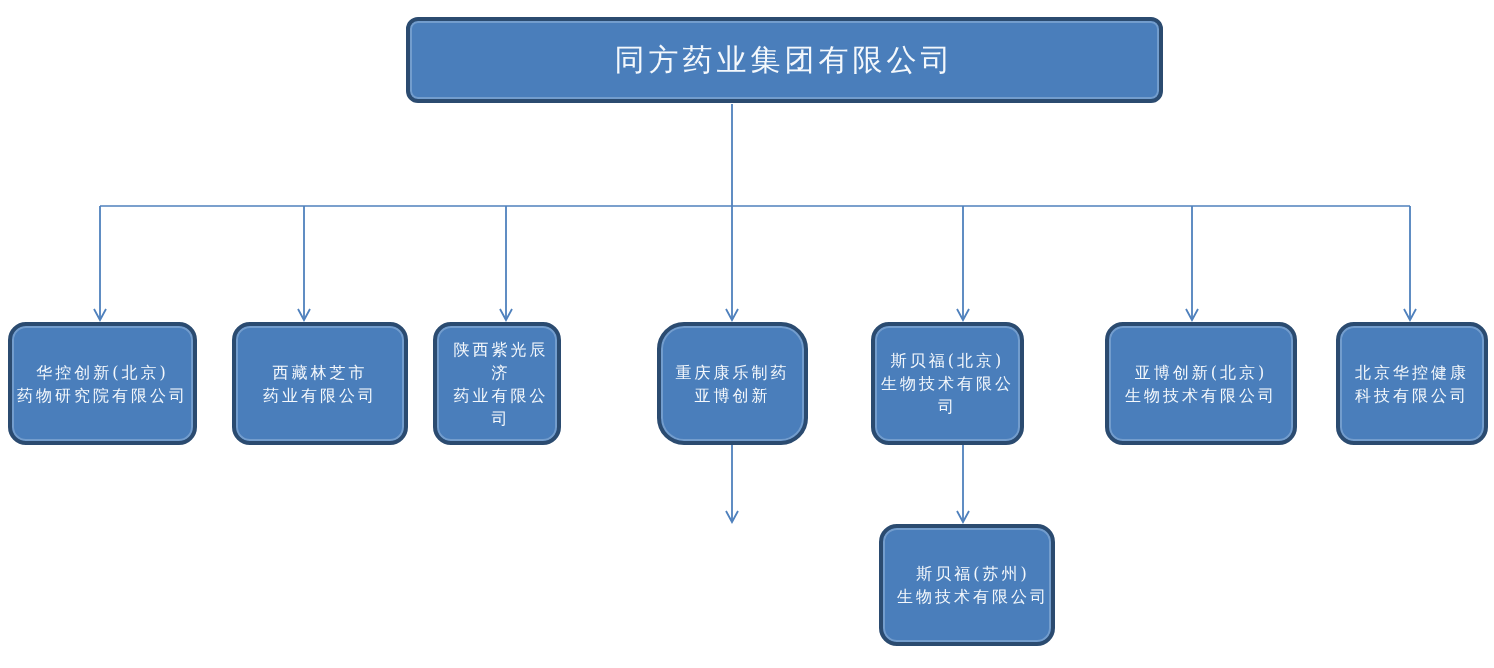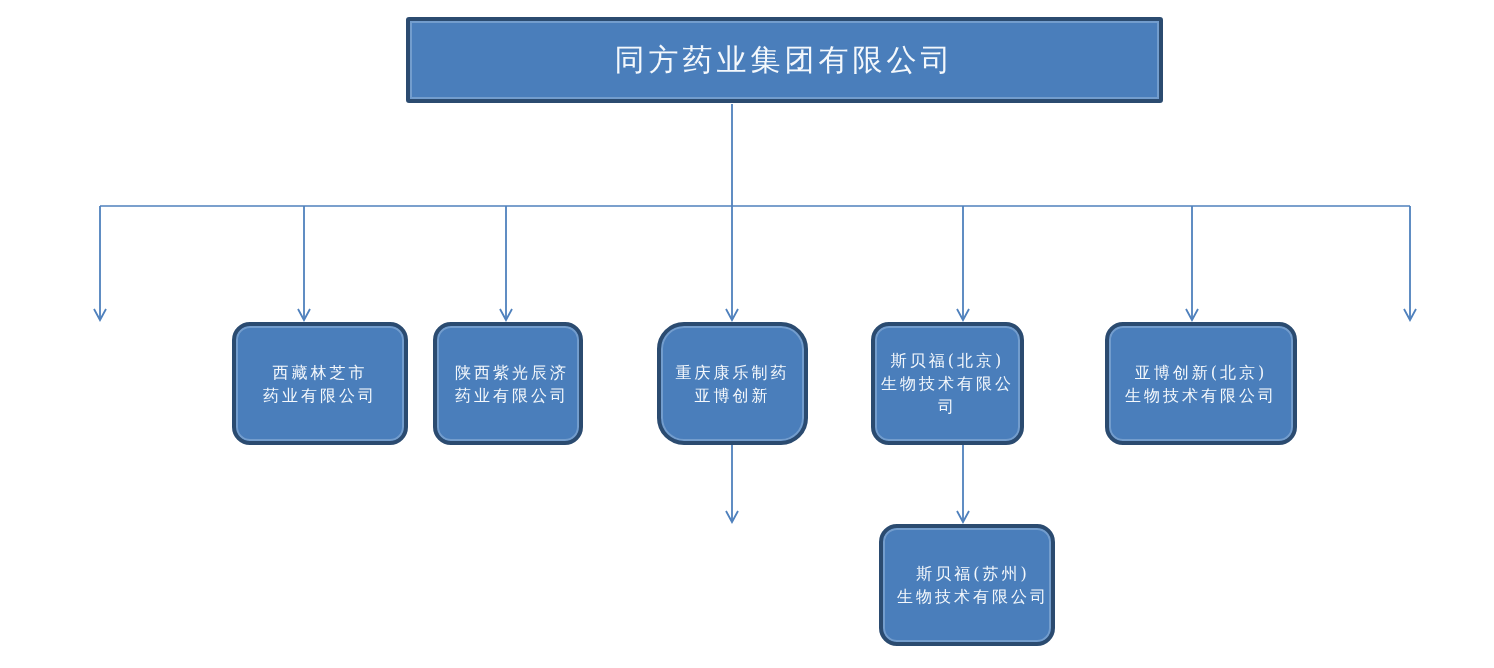--- a/index.html
+++ b/index.html
@@ -39,30 +39,30 @@
     width: 100%;
   }
   .node .line {
     display: block;
     font-size: 16px;
     line-height: 23px;
     letter-spacing: 3px;
   }
   #n-root {
     left: 406px; top: 17px; width: 757px; height: 86px;
-    border-radius: 3px;
+    border-radius: 12px;
   }
   #n-root .line {
     font-size: 30px;
     line-height: 40px;
     letter-spacing: 4px;
   }
   #n-c1 { left: 8px;    top: 322px; width: 189px; height: 123px; }
   #n-c2 { left: 232px;  top: 322px; width: 176px; height: 123px; }
-  #n-c3 { left: 433px;  top: 322px; width: 150px; height: 123px; padding-left: 8px; }
+  #n-c3 { left: 433px;  top: 322px; width: 128px; height: 123px; padding-left: 8px; }
   #n-c4 { left: 657px;  top: 322px; width: 151px; height: 123px; border-radius: 27px; }
   #n-c5 { left: 871px;  top: 322px; width: 153px; height: 123px; }
   #n-c6 { left: 1105px; top: 322px; width: 192px; height: 123px; }
   #n-c7 { left: 1336px; top: 322px; width: 152px; height: 123px; }
   #n-g1 { left: 637px;  top: 524px; width: 190px; height: 122px; }
   #n-g2 { left: 879px;  top: 524px; width: 176px; height: 122px; padding-left: 12px; }
 </style>
 </head>
 <body>
 
@@ -89,20 +89,26 @@
     <line x1="732" y1="445" x2="732" y2="522" stroke="#4f81bd" stroke-width="1.8" marker-end="url(#open-arrow)"></line>
     <line x1="963" y1="445" x2="963" y2="522" stroke="#4f81bd" stroke-width="1.8" marker-end="url(#open-arrow)"></line>
   </svg>
 
   <div class="node" id="n-root">
     <div class="label">
       <span class="line">同方药业集团有限公司</span>
     </div>
   </div>
 
+  <div class="node" id="n-c1">
+    <div class="label">
+      <span class="line">华控创新(北京)</span>
+      <span class="line">药物研究院有限公司</span>
+    </div>
+  </div>
 
   <div class="node" id="n-c2">
     <div class="label">
       <span class="line">西藏林芝市</span>
       <span class="line">药业有限公司</span>
     </div>
   </div>
 
   <div class="node" id="n-c3">
     <div class="label">
@@ -125,20 +131,26 @@
     </div>
   </div>
 
   <div class="node" id="n-c6">
     <div class="label">
       <span class="line">亚博创新(北京)</span>
       <span class="line">生物技术有限公司</span>
     </div>
   </div>
 
+  <div class="node" id="n-c7">
+    <div class="label">
+      <span class="line">北京华控健康</span>
+      <span class="line">科技有限公司</span>
+    </div>
+  </div>
 
 
   <div class="node" id="n-g2">
     <div class="label">
       <span class="line">斯贝福(苏州)</span>
       <span class="line">生物技术有限公司</span>
     </div>
   </div>
 
 </div>

